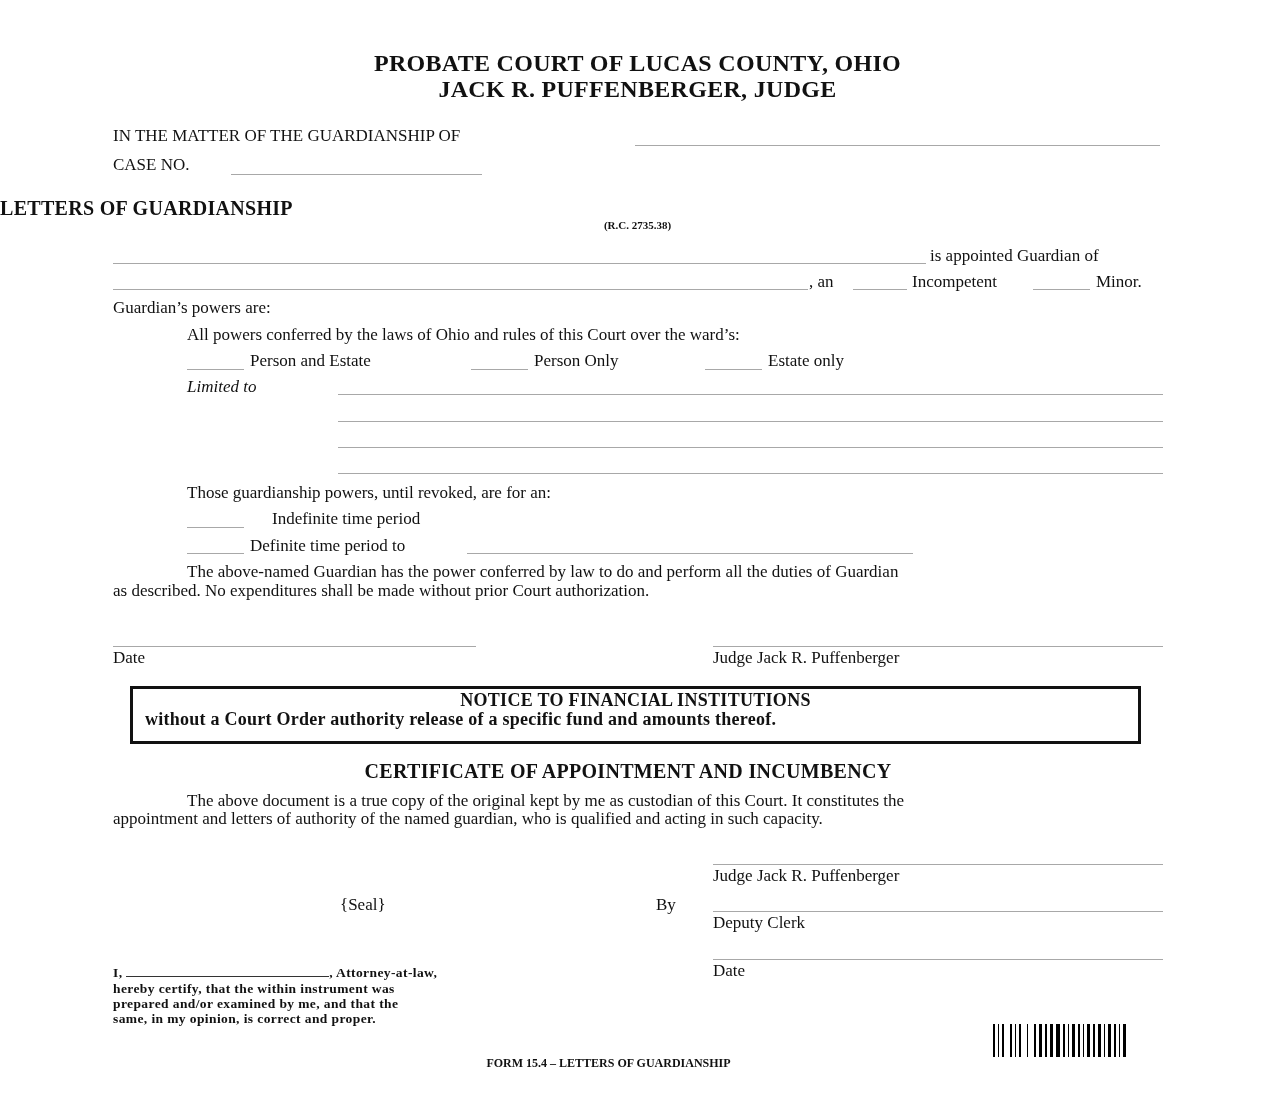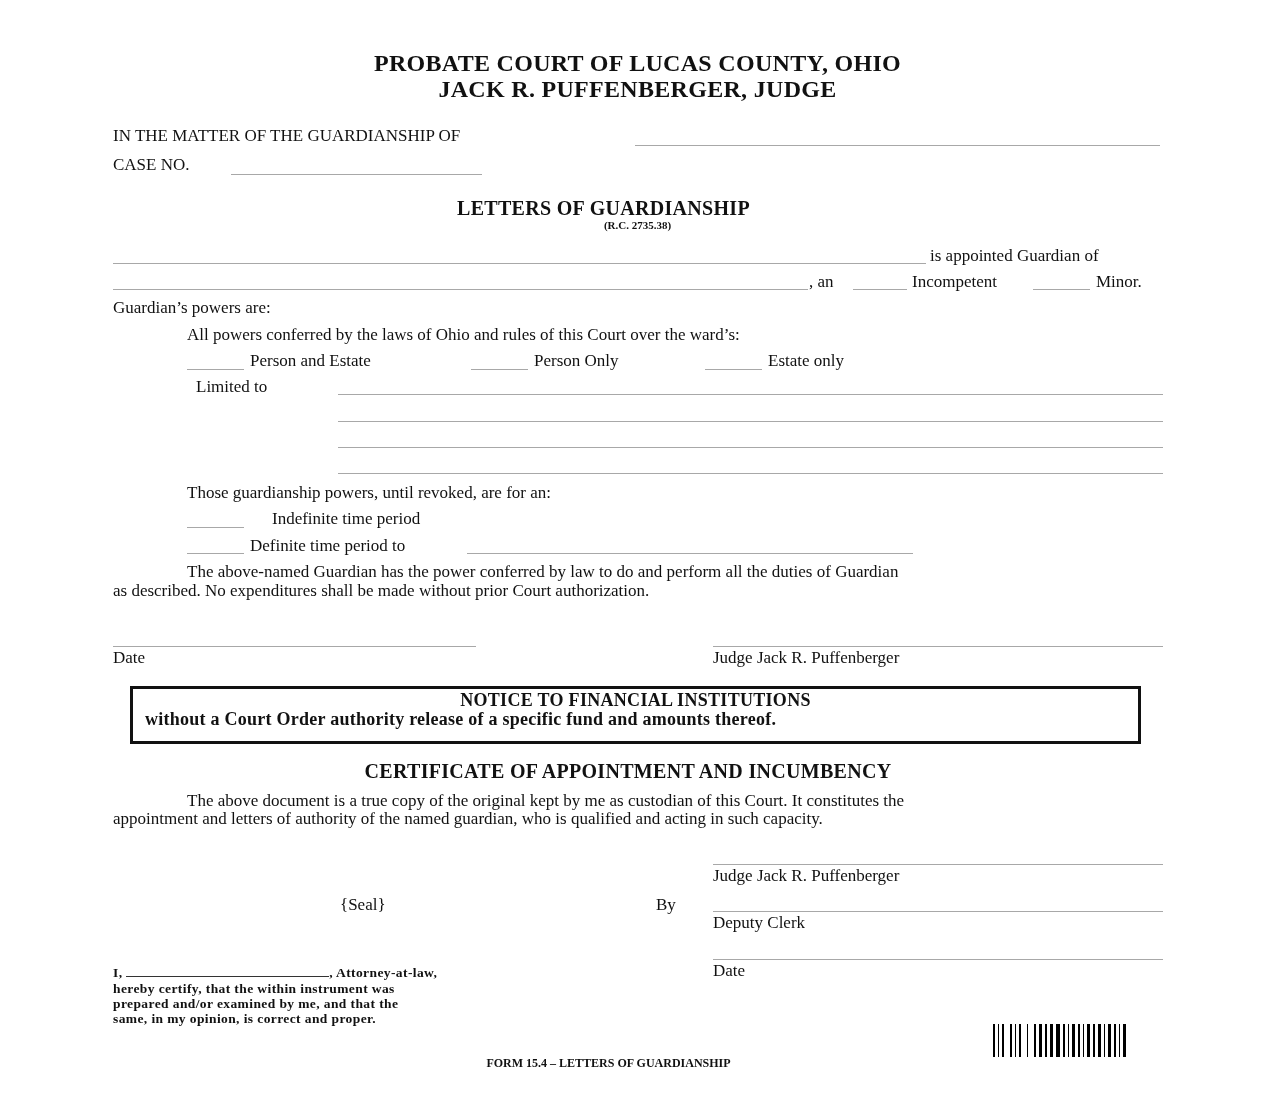--- a/index.html
+++ b/index.html
@@ -22,21 +22,21 @@
 <body>
 
 <div class="abs hdr" style="top:50px;">PROBATE COURT OF LUCAS COUNTY, OHIO</div>
 <div class="abs hdr" style="top:76px;">JACK R. PUFFENBERGER, JUDGE</div>
 
 <div class="abs t" style="left:113px; top:126px;">IN THE MATTER OF THE GUARDIANSHIP OF</div>
 <div class="blank" style="left:635px; top:145px; width:525px;"></div>
 <div class="abs t" style="left:113px; top:155px;">CASE NO.</div>
 <div class="blank" style="left:231px; top:174px; width:251px;"></div>
 
-<div class="abs" style="left:0; width:1207px; top:197px; text-align:center; font-weight:bold; font-size:20px; letter-spacing:0.3px;">LETTERS OF GUARDIANSHIP</div>
+<div class="abs" style="left:0; width:1207px; top:197px; text-align:left; font-weight:bold; font-size:20px; letter-spacing:0.3px;">LETTERS OF GUARDIANSHIP</div>
 <div class="abs" style="left:0; width:1275px; top:219px; text-align:center; font-weight:bold; font-size:11px;">(R.C. 2735.38)</div>
 
 <div class="blank" style="left:113px; top:263px; width:813px;"></div>
 <div class="abs t" style="left:930px; top:246px;">is appointed Guardian of</div>
 <div class="blank" style="left:113px; top:289px; width:695px;"></div>
 <div class="abs t" style="left:809px; top:272px;">, an</div>
 <div class="blank" style="left:853px; top:289px; width:54px;"></div>
 <div class="abs t" style="left:912px; top:272px;">Incompetent</div>
 <div class="blank" style="left:1033px; top:289px; width:57px;"></div>
 <div class="abs t" style="left:1096px; top:272px;">Minor.</div>
@@ -44,21 +44,21 @@
 <div class="abs t" style="left:113px; top:298px;">Guardian’s powers are:</div>
 <div class="abs t" style="left:187px; top:325px;">All powers conferred by the laws of Ohio and rules of this Court over the ward’s:</div>
 
 <div class="blank" style="left:187px; top:369px; width:57px;"></div>
 <div class="abs t" style="left:250px; top:351px;">Person and Estate</div>
 <div class="blank" style="left:471px; top:369px; width:57px;"></div>
 <div class="abs t" style="left:534px; top:351px;">Person Only</div>
 <div class="blank" style="left:705px; top:369px; width:57px;"></div>
 <div class="abs t" style="left:768px; top:351px;">Estate only</div>
 
-<div class="abs t" style="left:196px; top:377px;">Limited to</div>
+<div class="abs t" style="left:187px; top:377px;font-style:italic;">Limited to</div>
 <div class="blank" style="left:338px; top:394px; width:825px;"></div>
 <div class="blank" style="left:338px; top:421px; width:825px;"></div>
 <div class="blank" style="left:338px; top:447px; width:825px;"></div>
 <div class="blank" style="left:338px; top:473px; width:825px;"></div>
 
 <div class="abs t" style="left:187px; top:483px;">Those guardianship powers, until revoked, are for an:</div>
 <div class="blank" style="left:187px; top:527px; width:57px;"></div>
 <div class="abs t" style="left:234px; top:509px;margin-left:38px;">Indefinite time period</div>
 <div class="blank" style="left:187px; top:553px; width:57px;"></div>
 <div class="abs t" style="left:250px; top:536px;">Definite time period to</div>

